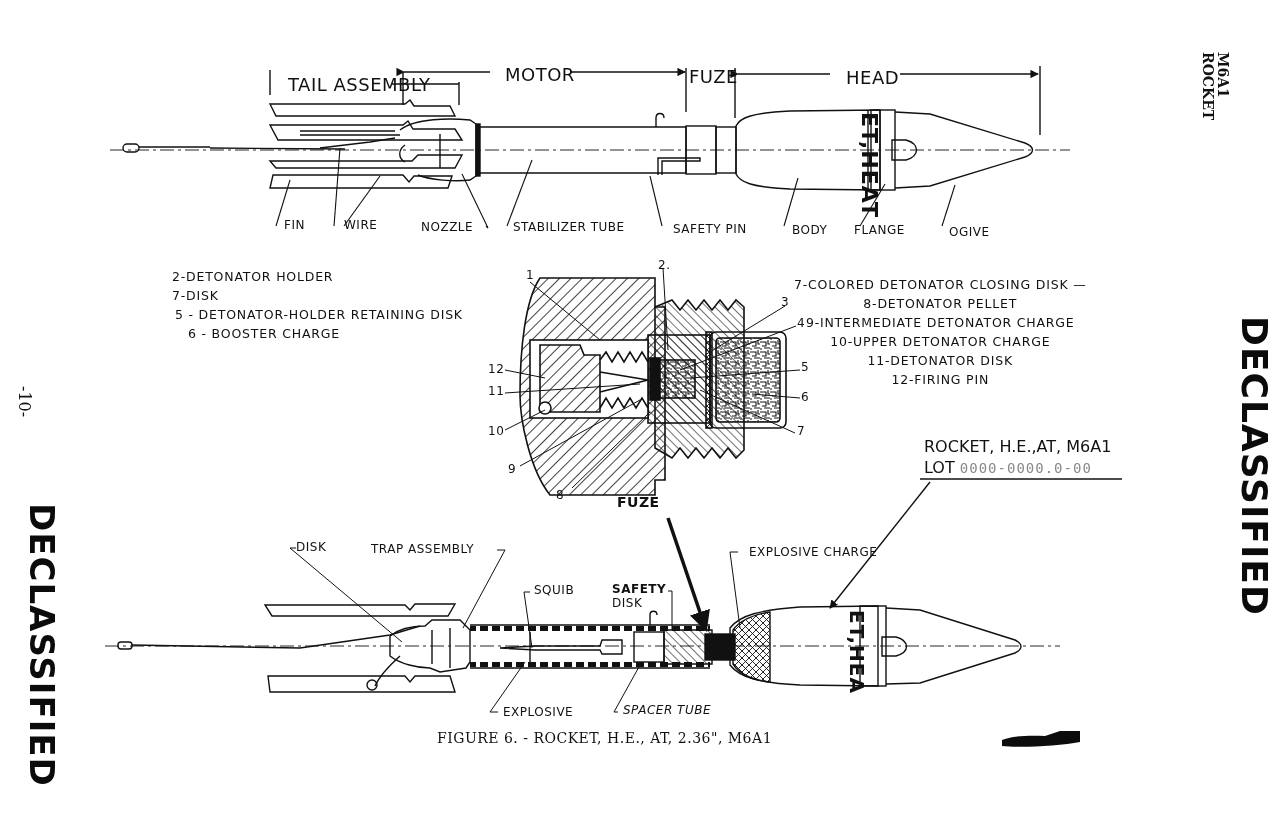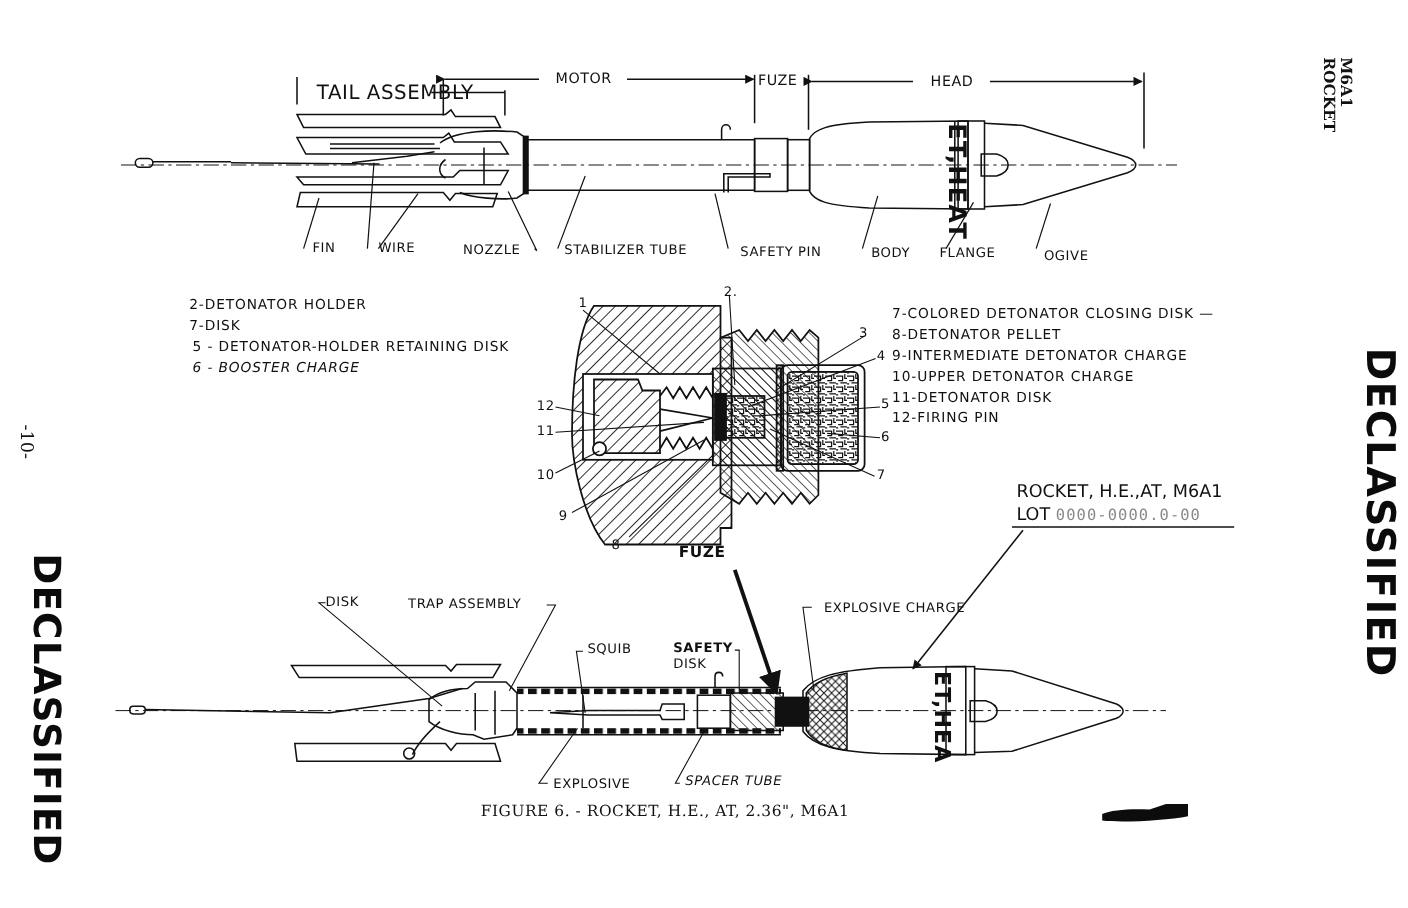--- a/index.html
+++ b/index.html
@@ -1,17 +1,17 @@
 <!DOCTYPE html>
 <html><head>
 <meta charset="utf-8">
 <style>
   html, body { margin:0; padding:0; background:#ffffff; }
   body { width:1280px; height:825px; position:relative; overflow:hidden; font-family:"DejaVu Sans", sans-serif; color:#111; }
-  .lbl { position:absolute; font-family:"DejaVu Sans", sans-serif; font-size:13px; letter-spacing:0.5px; color:#111; white-space:nowrap; }
+  .lbl { position:absolute; font-family:"DejaVu Sans", sans-serif; font-size:18px; letter-spacing:0.5px; color:#111; white-space:nowrap; }
   .lbl.sm { font-size:12px; }
   .legend { position:absolute; font-family:"DejaVu Sans", sans-serif; font-size:12.5px; letter-spacing:0.8px; line-height:19px; color:#111; }
   .legend div { white-space:nowrap; }
   .serif { font-family:"DejaVu Serif", serif; }
   .vert { position:absolute; transform-origin:0 0; white-space:nowrap; }
   svg { position:absolute; left:0; top:0; }
   .stamp { font-family:"DejaVu Sans", sans-serif; font-weight:bold; font-size:34px; letter-spacing:1px; color:#0b0b0b; }
 </style>
 </head>
 <body>
@@ -223,23 +223,23 @@
 <div class="lbl sm" style="left:854px; top:223px;">FLANGE</div>
 <div class="lbl sm" style="left:949px; top:225px;text-align:center;">OGIVE</div>
 
 <div class="vert" style="left:882px; top:112px; transform:rotate(90deg); font-size:22px; font-weight:bold; letter-spacing:1px;">ET,HEAT</div>
 <div class="vert" style="left:869px; top:610px; transform:rotate(90deg); font-size:20px; font-weight:bold; letter-spacing:1px;">ET,HEA</div>
 
 <div class="legend" style="left:172px; top:267px;">
   <div>2-DETONATOR HOLDER</div>
   <div>7-DISK</div>
   <div style="margin-left:3px;">5 - DETONATOR-HOLDER RETAINING DISK</div>
-  <div style="margin-left:3px;font-style:italic;">6 - BOOSTER CHARGE</div>
-</div>
-<div class="legend" style="left:811px; top:275px;">
+  <div style="margin-left:16px;">6 - BOOSTER CHARGE</div>
+</div>
+<div class="legend" style="left:794px; top:275px;text-align:center;">
   <div>7-COLORED DETONATOR CLOSING DISK —</div>
   <div>8-DETONATOR PELLET</div>
   <div>9-INTERMEDIATE DETONATOR CHARGE</div>
   <div>10-UPPER DETONATOR CHARGE</div>
   <div>11-DETONATOR DISK</div>
   <div>12-FIRING PIN</div>
 </div>
 
 <div class="lbl sm" style="left:526px; top:268px;">1</div>
 <div class="lbl sm" style="left:658px; top:258px;">2.</div>

